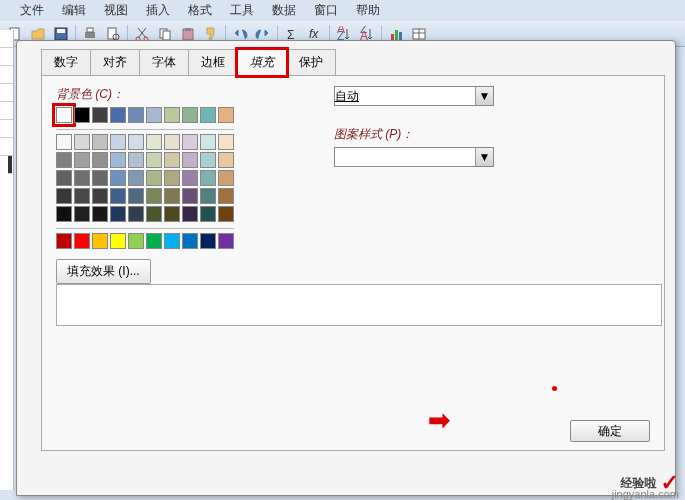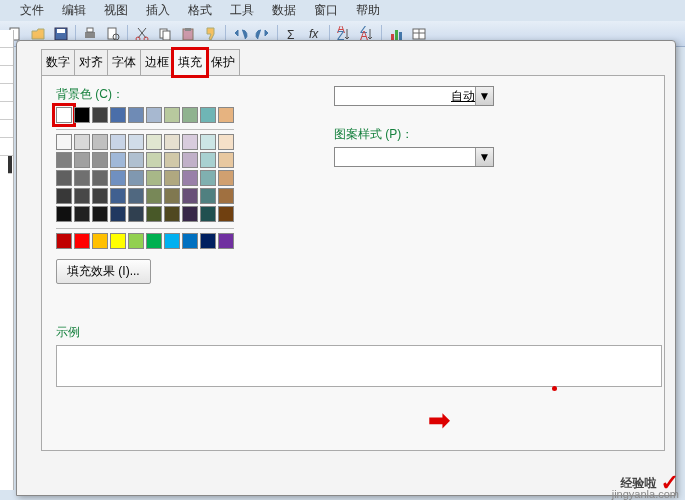--- a/index.html
+++ b/index.html
@@ -8,36 +8,36 @@
 .toolbar{display:flex;gap:1px;padding:2px 4px;background:linear-gradient(#e6eef7,#c9d8ec);border-bottom:1px solid #9cb0cc;height:26px;align-items:center;}
 .tbtn{width:22px;height:20px;display:flex;align-items:center;justify-content:center;border:1px solid transparent;border-radius:2px;}
 .tbtn svg{width:16px;height:16px;}
 .sep{width:1px;height:18px;background:#a8bcd8;margin:0 2px;}
 .dialog{position:absolute;left:16px;top:40px;width:660px;height:456px;background:#f4f4f4;border:1px solid #888;border-radius:4px 4px 0 0;box-shadow:2px 2px 6px rgba(0,0,0,.3);}
 .titlebar{height:26px;background:linear-gradient(#fdfdfd,#e8e8e8);border-bottom:1px solid #ccc;display:flex;align-items:center;padding:0 6px;border-radius:4px 4px 0 0;}
 .titlebar .title{flex:1;color:#333;}
 .titlebar .wbtn{width:28px;height:18px;border:1px solid #aaa;border-radius:2px;background:linear-gradient(#fafafa,#e0e0e0);display:flex;align-items:center;justify-content:center;margin-left:4px;font-size:10px;}
 .titlebar .close{width:44px;background:linear-gradient(#e57373,#c62828);color:#fff;border-color:#a02020;font-weight:bold;}
 .tabs{display:flex;margin:8px 0 0 24px;}
-.tab{padding:4px 4px;border:1px solid #aaa;border-bottom:none;background:#eee;margin-right:-1px;position:relative;}
+.tab{padding:4px 12px;border:1px solid #aaa;border-bottom:none;background:#eee;margin-right:-1px;position:relative;}
 .tab.active{background:#f8f8f8;border-bottom:1px solid #f8f8f8;z-index:2;}
-.tab.highlight{outline:3px solid #d00;outline-offset:-1px;}
+.tab.highlight{outline:3px solid #d00;outline-offset:-1px;font-style:italic;}
 .panel{border:1px solid #aaa;margin:0 10px 0 24px;background:#f8f8f8;height:376px;padding:10px 14px;position:relative;margin-top:-1px;}
 .row{display:flex;gap:40px;}
 .col{flex:0 0 auto;}
-.lbl{margin-bottom:4px;color:#15803d;}
+.lbl{margin-bottom:4px;color:#7f1d1d;font-style:italic;}
 .nocolor{width:170px;height:20px;border:1px solid #999;background:#fff;text-align:center;line-height:18px;margin-bottom:4px;}
 .palette{display:grid;grid-template-columns:repeat(10,16px);gap:2px;margin-bottom:6px;}
 .sw{width:16px;height:16px;border:1px solid #888;}
 .sw.sel{outline:3px solid #d00;outline-offset:1px;}
 .divline{width:178px;height:1px;background:#bbb;margin:4px 0;}
 .btnrow{display:flex;gap:6px;margin-top:10px;}
 .btn{padding:3px 10px;border:1px solid #999;background:linear-gradient(#fdfdfd,#e5e5e5);border-radius:2px;}
 .dd{width:160px;height:20px;border:1px solid #888;background:#fff;display:flex;align-items:center;position:relative;}
-.dd .val{flex:1;text-align:right;text-decoration:underline;}
+.dd .val{flex:1;text-align:left;text-decoration:underline;}
 .dd .arrow{width:18px;height:18px;border-left:1px solid #999;background:linear-gradient(#f0f0f0,#d0d0d0);display:flex;align-items:center;justify-content:center;}
 .example-lbl{margin-top:40px;margin-bottom:4px;}
 .example-box{width:606px;height:42px;border:1px solid #aaa;background:#fff;}
 .footer{position:absolute;right:14px;bottom:8px;display:flex;gap:8px;align-items:center;}
 .fbtn{width:80px;height:22px;border:1px solid #888;background:linear-gradient(#fdfdfd,#e2e2e2);border-radius:2px;text-align:center;line-height:20px;}
 .arrow-ann{position:absolute;right:200px;bottom:6px;color:#d00;font-size:26px;font-weight:bold;}
 .watermark{position:absolute;right:6px;bottom:4px;display:flex;align-items:center;gap:4px;color:#444;font-size:14px;z-index:10;}
 .watermark .ck{color:#d00;font-size:22px;font-weight:bold;}
 .reddot{position:absolute;left:510px;top:310px;width:5px;height:5px;background:#d00;border-radius:50%;}
 .spreadsheet-bg{position:absolute;left:0;top:30px;width:14px;height:460px;background:#fff;border-right:1px solid #bbb;}
@@ -283,25 +283,25 @@
         <div class="lbl" style="margin-top:20px">图案样式 (P)：</div>
         <div class="dd">
           <span class="val"></span>
           <span class="arrow">▼</span>
         </div>
       </div>
     </div>
 
     <div class="reddot"></div>
 
-    <div class="lbl example-lbl">示例</div>
     <div class="example-box"></div>
 
     <div class="footer">
       <span class="arrow-ann">➡</span>
+      <div class="fbtn">确定</div>
     </div>
   </div>
 </div>
 
 <div class="watermark">
   <span style="font-weight:bold">经验啦</span>
   <span class="ck">✓</span>
   <span style="color:#888;font-size:11px;position:absolute;top:18px;right:0;">jingyanla.com</span>
 </div>
 

